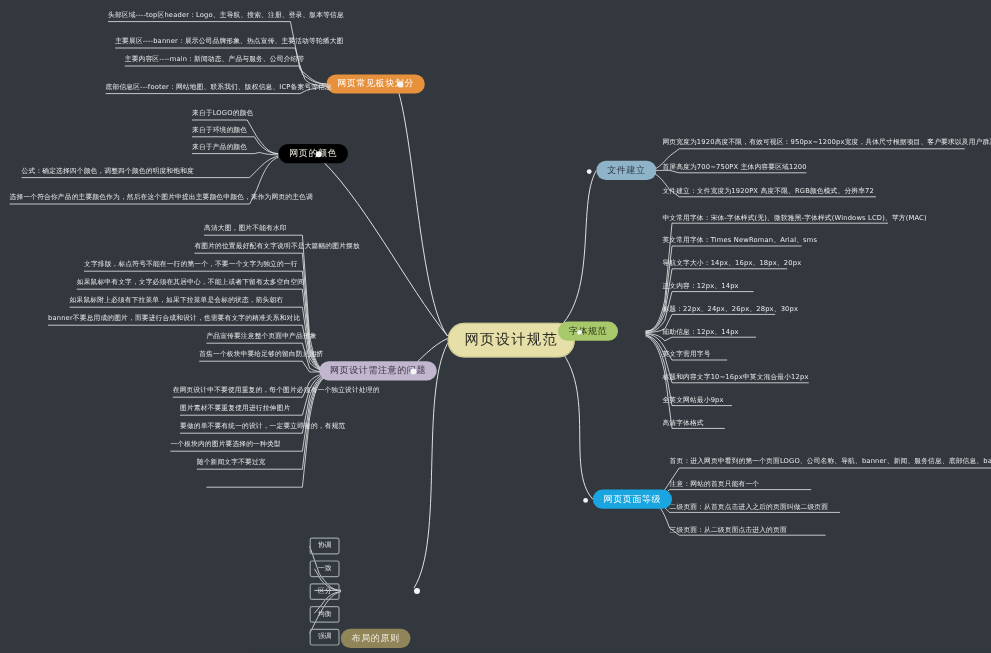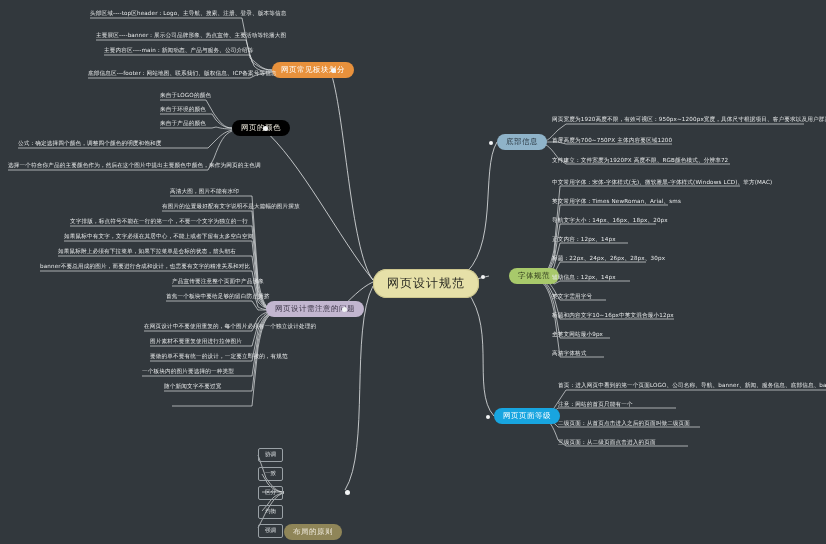--- a/index.html
+++ b/index.html
@@ -174,27 +174,27 @@
   <div class="node leaf" style="left:164px;top:382px;">随个新闻文字不要过宽</div>
 
   <div class="node pill olive" style="left:284px;top:484px;margin-top:40px;">布局的原则</div>
   <div class="dot" style="left:345px;top:490px;"></div>
   <div class="node boxleaf" style="left:258px;top:448px;">协调</div>
   <div class="node boxleaf" style="left:258px;top:467px;">一致</div>
   <div class="node boxleaf" style="left:258px;top:486px;">区分</div>
   <div class="node boxleaf" style="left:258px;top:505px;">均衡</div>
   <div class="node boxleaf" style="left:258px;top:524px;">强调</div>
 
-  <div class="node pill steel" style="left:497px;top:134px;">底部信息</div>
+  <div class="node pill steel" style="left:497px;top:134px;">文件建立</div>
   <div class="dot sm" style="left:489px;top:141px;"></div>
   <div class="node leaf" style="left:552px;top:115px;">网页宽度为1920高度不限，有效可视区：950px~1200px宽度，具体尺寸根据项目、客户要求以及用户群决定</div>
   <div class="node leaf" style="left:552px;top:136px;">首屏高度为700~750PX 主体内容要区域1200</div>
   <div class="node leaf" style="left:552px;top:156px;">文件建立：文件宽度为1920PX 高度不限、RGB颜色模式、分辨率72</div>
 
-  <div class="node pill green" style="left:509px;top:268px;">字体规范</div>
+  <div class="node pill green" style="left:465px;top:268px;">字体规范</div>
   <div class="dot sm" style="left:481px;top:275px;"></div>
   <div class="node leaf" style="left:552px;top:178px;">中文常用字体：宋体-字体样式(无)、微软雅黑-字体样式(Windows LCD)、苹方(MAC)</div>
   <div class="node leaf" style="left:552px;top:197px;">英文常用字体：Times NewRoman、Arial、sms</div>
   <div class="node leaf" style="left:552px;top:216px;">导航文字大小：14px、16px、18px、20px</div>
   <div class="node leaf" style="left:552px;top:235px;">正文内容：12px、14px</div>
   <div class="node leaf" style="left:552px;top:254px;">标题：22px、24px、26px、28px、30px</div>
   <div class="node leaf" style="left:552px;top:273px;">辅助信息：12px、14px</div>
   <div class="node leaf" style="left:552px;top:292px;">英文字需用字号</div>
   <div class="node leaf" style="left:552px;top:311px;">标题和内容文字10~16px中英文混合最小12px</div>
   <div class="node leaf" style="left:552px;top:330px;">全英文网站最小9px</div>

